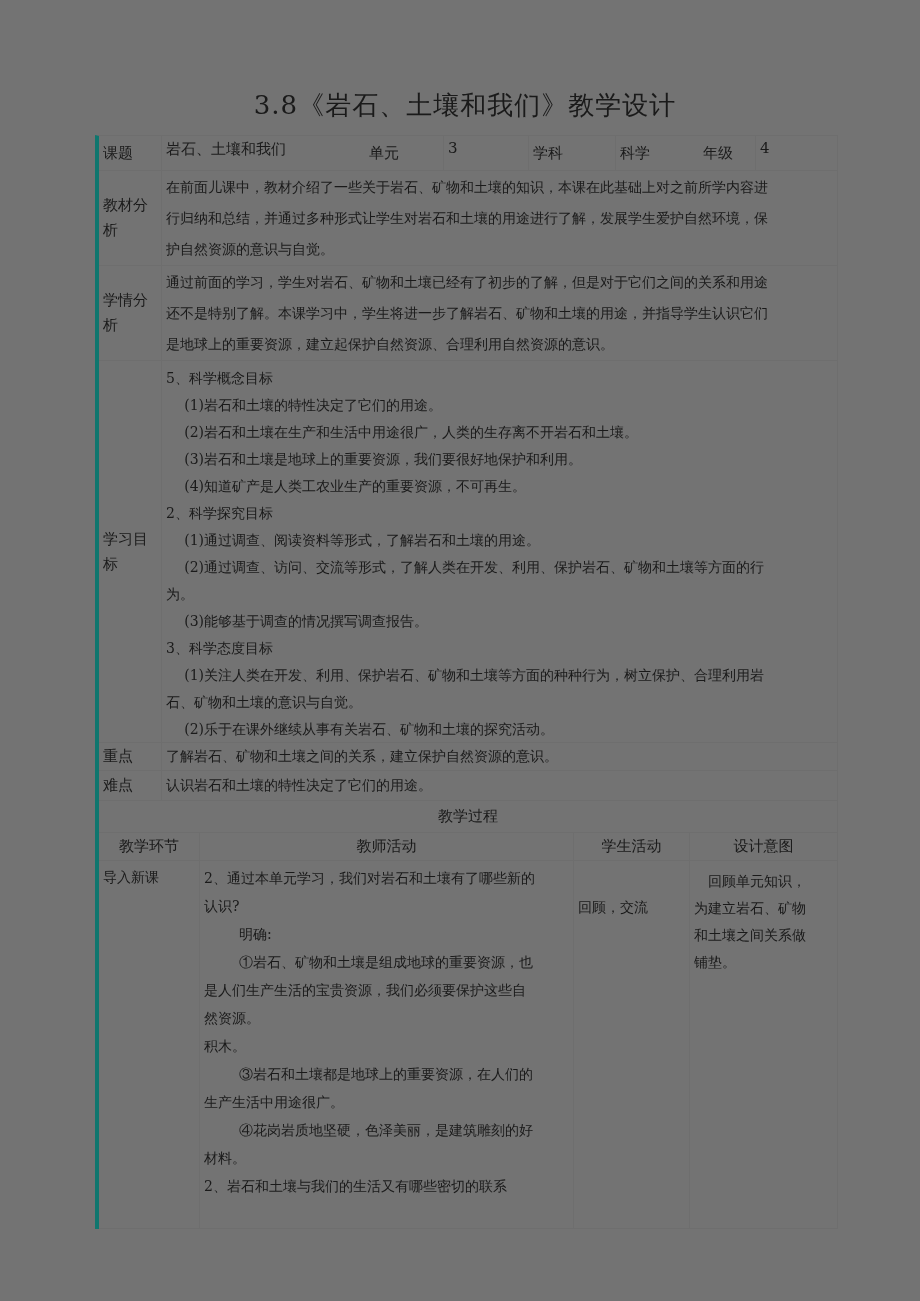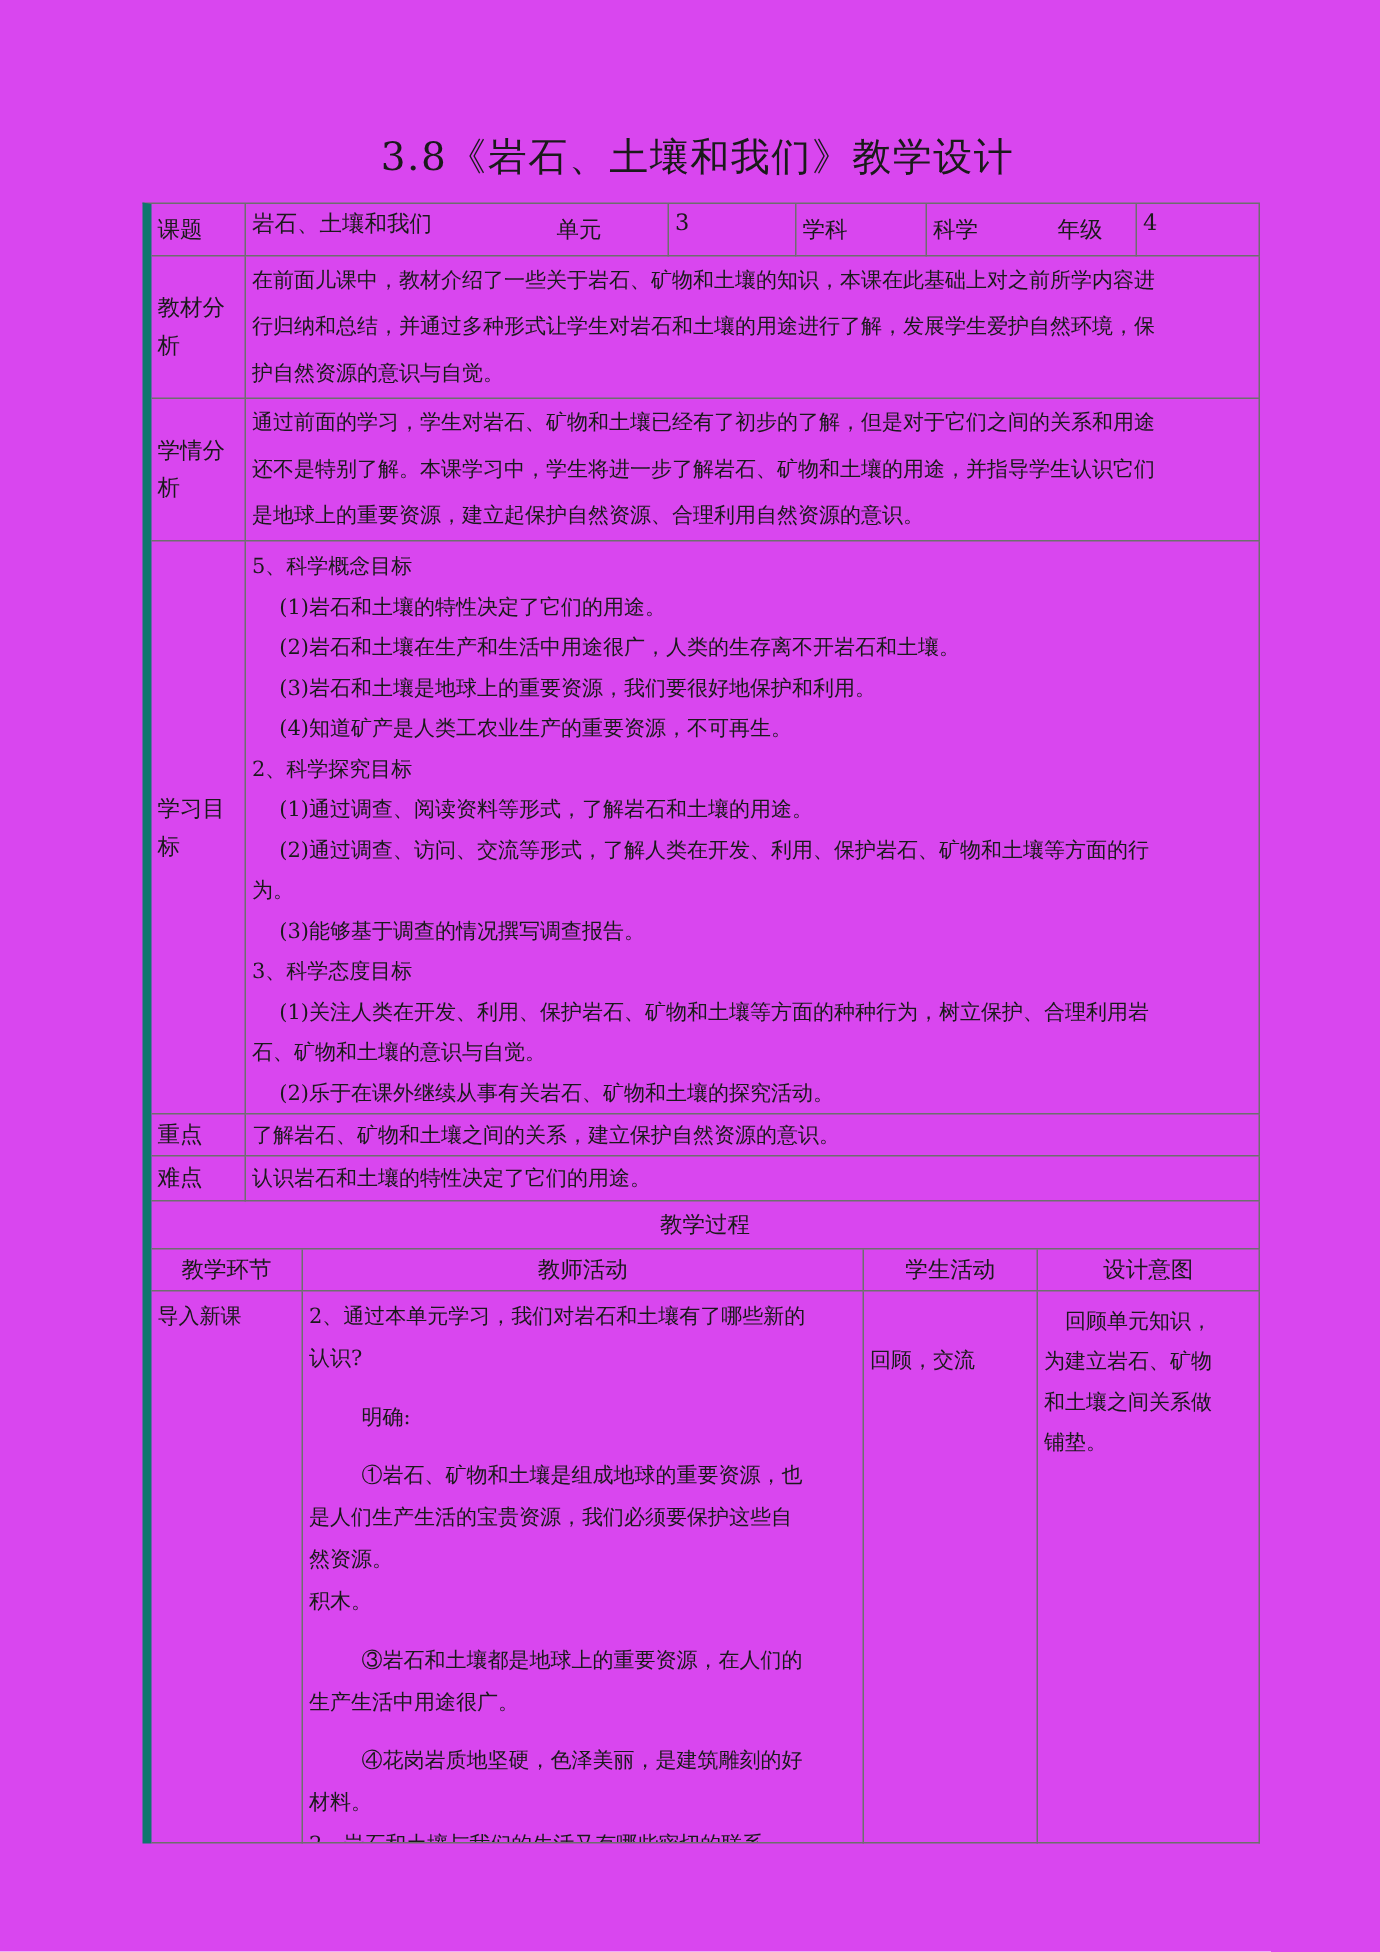--- a/index.html
+++ b/index.html
@@ -1,38 +1,38 @@
 <!DOCTYPE html>
 <html><head>
 <meta charset="utf-8">
 <style>
   html,body{margin:0;padding:0;background:#ffffff;}
   .page{
     position:relative;
     width:920px;height:1301px;
-    background:#d946ef;
+    background:#737373;
     overflow:hidden;
     font-family:"DejaVu Serif","Liberation Serif",serif;
     color:#1a1a1a;
   }
   .doc-title{
     padding-top:89px;
     width:740px;
     margin-left:95px;
     text-align:center;
     font-size:26px;
     line-height:33px;
     letter-spacing:1px;
     white-space:nowrap;
   }
   .doc-table{
     margin:13px 0 0 95px;
     width:739px;
     border-top:1px solid #6e6e6e;
-    border-left:6px solid #0f766e;
+    border-left:4px solid #0f766e;
   }
   .trow{display:grid;}
   .cell{
     box-sizing:border-box;
     border-right:1px solid #6e6e6e;
     border-bottom:1px solid #6e6e6e;
     padding:1px 4px;
     font-size:14px;
     overflow:hidden;
   }
@@ -65,21 +65,21 @@
   .mat-cell,.learn-cell{padding-top:1px;}
   .obj-cell{padding-top:4px;}
   .obj-cell .line{line-height:27px;}
   .obj-cell .ind{text-indent:1.3em;}
   .flex-cell{display:flex;align-items:center;font-size:14px;}
   .banner-cell{display:flex;align-items:center;justify-content:center;font-size:15px;}
   .head-cell{display:flex;align-items:center;justify-content:center;font-size:15px;}
   .stage-cell{display:flex;align-items:flex-start;padding-top:8px;}
   .teach-cell{padding-top:3px;}
   .teach-cell .line{line-height:28px;}
-  .teach-cell .ind{text-indent:2.5em;margin-top:11px;}
+  .teach-cell .ind{text-indent:2.5em;}
   .student-cell{padding-top:33px;line-height:27px;}
   .intent-cell{padding-top:7px;}
   .intent-cell .line{line-height:27px;}
   .intent-cell .ind{text-indent:1em;}
 </style>
 </head>
 <body>
 
 <div class="page">
 

